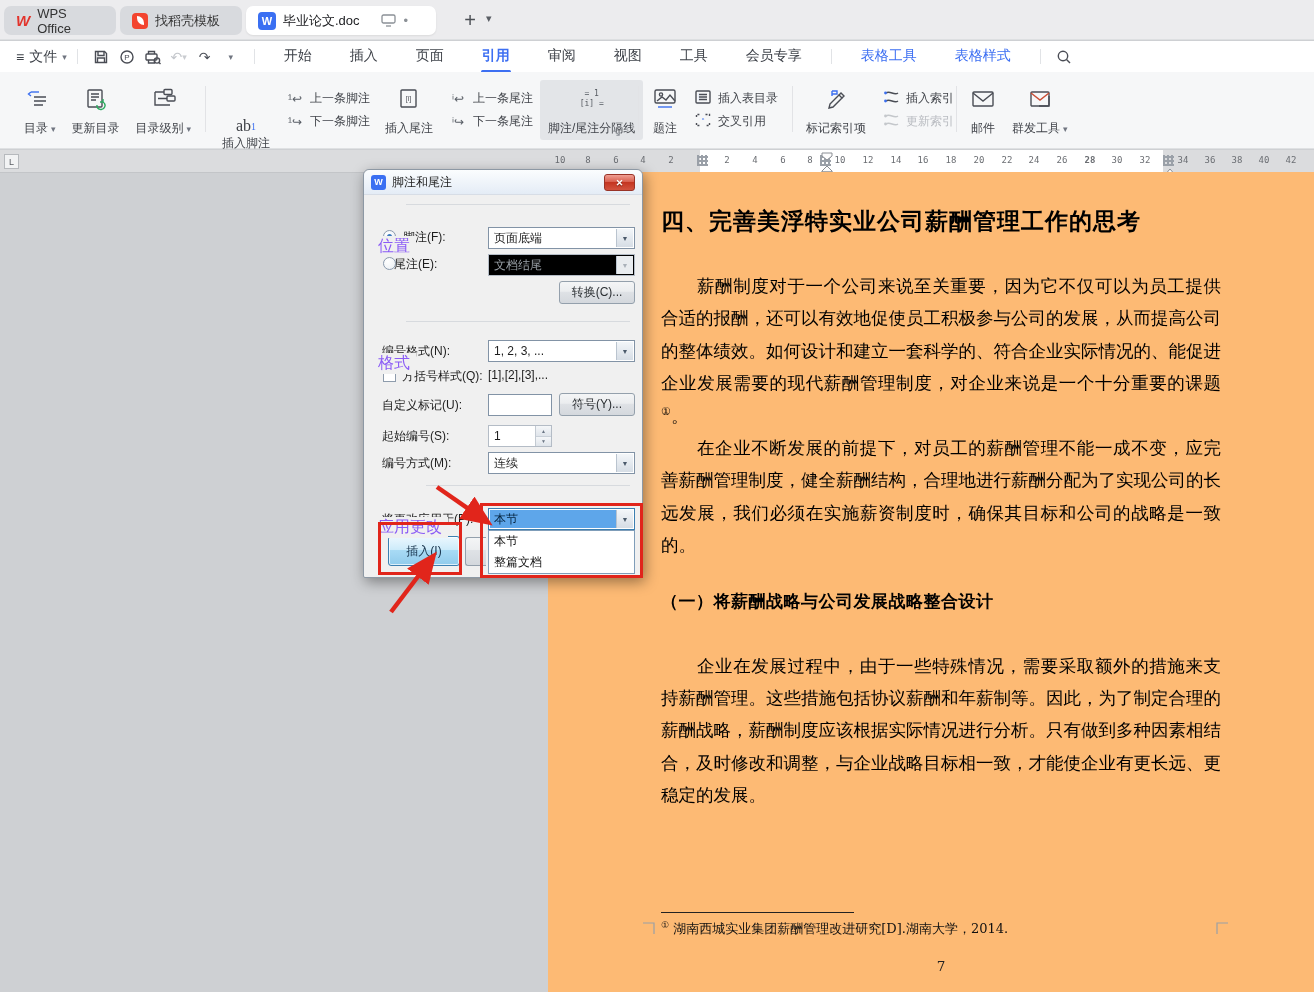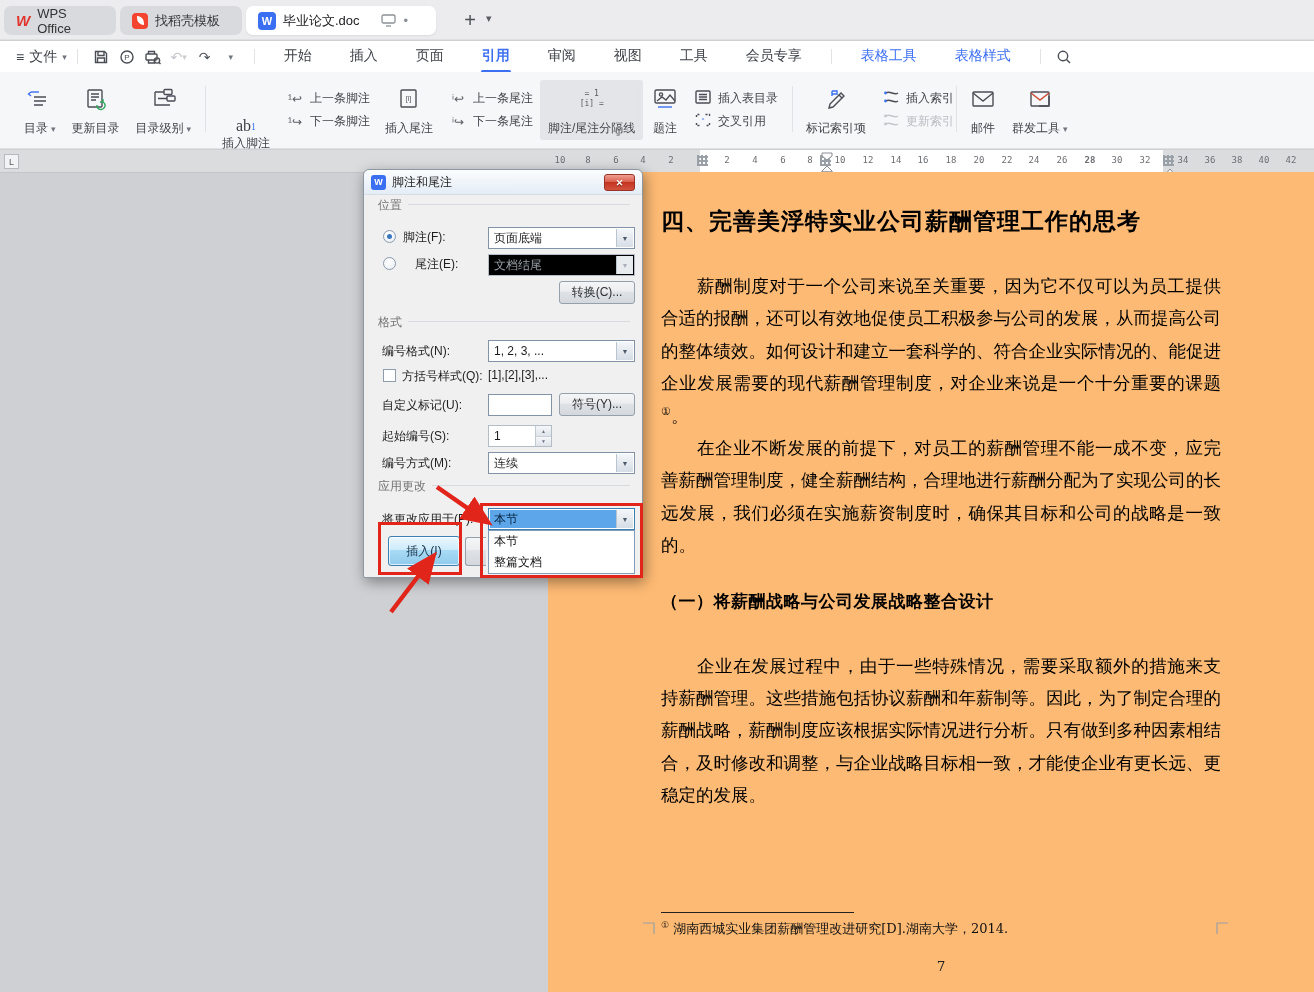--- a/index.html
+++ b/index.html
@@ -72,21 +72,21 @@
   .footnote sup { font-size:9px; }
   .pageno { position:absolute; left:113px; top:786px; width:560px; text-align:center; font-size:13.5px; color:#222; font-family:"DejaVu Serif",serif; }
   .cornermark { position:absolute; width:12px; height:12px; }
   .cornermark svg { stroke:#9aa0a6; stroke-width:1.2; fill:none; }
 
   
   .dialog { position:absolute; left:363px; top:169px; width:280px; height:409px; background:#f0f0f0; border:1px solid #8d98a4; border-radius:6px 6px 2px 2px; box-shadow:2px 4px 14px rgba(0,0,0,.4); z-index:100; font-size:12px; color:#1d1d1d; }
   .dlg-title { height:25px; background:linear-gradient(#fbfdfe,#e4ecf6); border-bottom:1px solid #d7dde6; border-radius:6px 6px 0 0; display:flex; align-items:center; padding:0 7px; gap:6px; }
   .dlg-wic { width:15px; height:15px; border-radius:3px; background:#3a6ff2; color:#fff; font-weight:bold; font-size:9px; display:flex; align-items:center; justify-content:center; }
   .dlg-close { position:absolute; right:7px; top:4px; width:31px; height:17px; border-radius:3px; background:linear-gradient(#f0a094,#d9604f 45%,#c3331f 46%,#d2523e); border:1px solid #993327; color:#fff; font-size:9px; font-weight:bold; display:flex; align-items:center; justify-content:center; text-shadow:0 1px 1px rgba(0,0,0,.4); }
-  .grp { position:absolute; left:14px; font-size:12px; color:#737373; background:#f0f0f0; padding-right:6px; z-index:2; }
+  .grp { position:absolute; left:14px; font-size:16px; color:#8b5cf6; background:#f0f0f0; padding-right:6px; z-index:2;margin-top:39px; }
   .grpline { position:absolute; height:1px; background:#d7dade; }
   .dlbl { position:absolute; left:18px; color:#1d1d1d; }
   .dval { position:absolute; color:#1d1d1d; }
   .combo { position:absolute; left:124px; width:147px; height:22px; background:#fff; border:1px solid #8293a6; display:flex; align-items:center; padding-left:5px; font-size:12px; }
   .combo .az { position:absolute; right:1px; top:1px; bottom:1px; width:17px; background:linear-gradient(#f3f6f9,#d6dde5); border-left:1px solid #bac4cf; display:flex; align-items:center; justify-content:center; font-size:7px; color:#4b5a6b; }
   .combo.dis { background:#000000; color:#9aa1a8; border-color:#b4bcc6; }
   .combo.dis .az { background:#e9ecef; color:#aab1b9; }
   .combo.open { border-color:#3c7fb1; }
   .combo.open .selfill { position:absolute; left:1px; top:1px; bottom:1px; right:18px; background:#5ea6ea; display:flex; align-items:center; padding-left:4px; color:#04243f; }
   .win-btn { position:absolute; background:linear-gradient(#f4f5f6,#ebedef 45%,#dfe2e6 46%,#d4d8dd); border:1px solid #94a0ac; border-radius:3px; font-size:12px; color:#2b2f33; display:flex; align-items:center; justify-content:center; }
@@ -475,21 +475,21 @@
 
     <span class="grp" style="top:27px;">位置</span>
     <div class="grpline" style="left:42px;right:12px;top:34px;"></div>
     <span class="radio sel" style="top:60px;"></span>
     <span class="dlbl" style="left:39px;top:59px;">脚注(F):</span>
     <div class="combo" style="top:57px;">
       <span>页面底端</span>
       <span class="az">▼</span>
     </div>
     <span class="radio" style="top:87px;"></span>
-    <span class="dlbl" style="left:51px;top:86px;">尾注(E):</span>
+    <span class="dlbl" style="left:30px;top:86px;">尾注(E):</span>
     <div class="combo dis" style="top:84px;">
       <span>文档结尾</span>
       <span class="az">▼</span>
     </div>
     <div class="win-btn" style="left:195px;top:111px;width:76px;height:23px;">转换(C)...</div>
 
     <span class="grp" style="top:144px;">格式</span>
     <div class="grpline" style="left:42px;right:12px;top:151px;"></div>
     <span class="dlbl" style="left:18px;top:173px;">编号格式(N):</span>
     <div class="combo" style="top:170px;">

